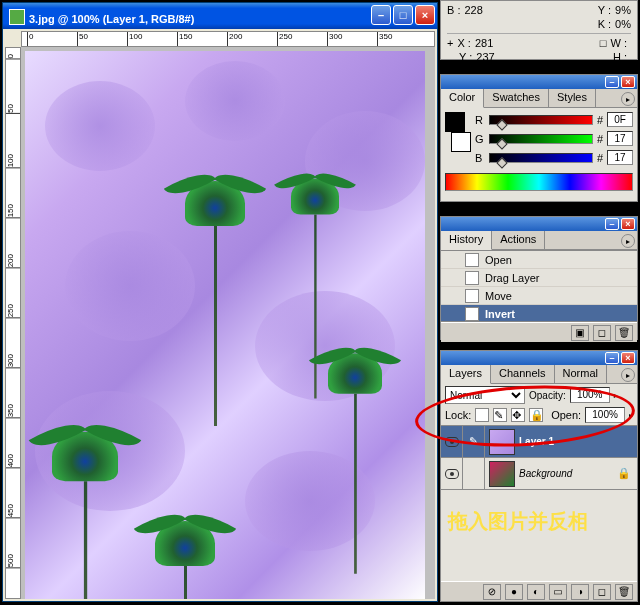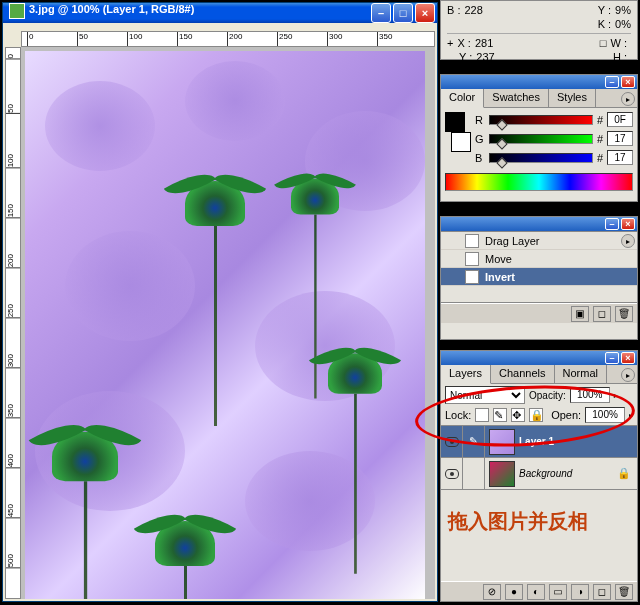--- a/index.html
+++ b/index.html
@@ -1,20 +1,20 @@
 <!DOCTYPE html>
 <html><head>
 <meta charset="utf-8">
 <style>
 * { box-sizing: border-box; margin: 0; padding: 0; font-family: Tahoma, sans-serif; font-size: 11px; }
 body { background: #000; width: 640px; height: 605px; overflow: hidden; position: relative; }
 
 
 .doc-window { position: absolute; left: 2px; top: 2px; width: 436px; height: 600px; background: #ece9d8; border: 1px solid #003c74; }
-.doc-titlebar { height: 20px; background: linear-gradient(to bottom, #3c8cde, #0054e3 20%, #0054e3 80%, #003db0); display: flex; align-items: flex-start; padding: 0 2px 11px 6px; color: white; font-weight: bold; }
+.doc-titlebar { height: 26px; background: linear-gradient(to bottom, #3c8cde, #0054e3 20%, #0054e3 80%, #003db0); display: flex; align-items: flex-end; padding: 0 2px 4px 6px; color: white; font-weight: bold; }
 .doc-titlebar .icon { width: 16px; height: 16px; margin-right: 4px; background: #5a4; border: 1px solid #fff; }
 .doc-titlebar .title { flex: 1; }
 .winbtns { display: flex; gap: 2px; }
 .winbtn { width: 20px; height: 20px; border: 1px solid #fff; border-radius: 3px; display: flex; align-items: center; justify-content: center; color: white; font-weight: bold; cursor: pointer; }
 .winbtn.min { background: linear-gradient(#6fa1e6,#2b5bd0); }
 .winbtn.max { background: linear-gradient(#6fa1e6,#2b5bd0); }
 .winbtn.close { background: linear-gradient(#f08070,#d02010); }
 .ruler-h { position: absolute; left: 18px; top: 28px; right: 2px; height: 16px; background: #fff; border: 1px solid #888; font-size: 8px; }
 .ruler-h span { position: absolute; top: 0; border-left: 1px solid #333; height: 100%; padding-left: 1px; font-size: 8px; }
 .ruler-v { position: absolute; left: 2px; top: 44px; width: 16px; bottom: 2px; background: #fff; border: 1px solid #888; }
@@ -90,21 +90,21 @@
 .layer-row .link { width: 22px; height: 100%; border-right: 1px solid #8a8a8a; display:flex;align-items:center;justify-content:center; cursor:pointer; }
 .layer-row .thumb { width: 26px; height: 26px; border: 1px solid #333; margin: 0 4px; }
 .layer-row .lname { flex: 1; font-size:10px; }
 .layer-row.active { background: #4a6a9c; color: #fff; }
 .layer-row.active .lname { font-weight: bold; }
 .thumb.t1 { background: linear-gradient(135deg,#c8a8f0,#a888e0); }
 .thumb.t2 { background: linear-gradient(135deg,#d02060,#208030); }
 
 
 .anno-ellipse { position: absolute; border: 3px solid #e00000; border-radius: 50%; pointer-events: none; }
-.anno-text { position: absolute; color: #c2410c; font-size: 20px; font-weight: bold; font-family: "Microsoft YaHei", sans-serif; }
+.anno-text { position: absolute; color: #fde047; font-size: 20px; font-weight: bold; font-family: "Microsoft YaHei", sans-serif; }
 </style>
 </head>
 <body>
 
 <div class="doc-window">
   <div class="doc-titlebar">
     <div class="icon"></div>
     <div class="title">3.jpg @ 100% (Layer 1, RGB/8#)</div>
     <div class="winbtns">
       <div class="winbtn min">–</div>
@@ -255,22 +255,30 @@
     </div>
   </div>
   <div class="spectrum"></div>
 </div>
 
 <div class="panel history-panel">
   <div class="panel-titlebar">
     <div class="pbtn">–</div>
     <div class="pbtn close">×</div>
   </div>
+  <div class="tabs">
+    <div class="tab active">History</div>
+    <div class="tab">Actions</div>
+  </div>
   <div class="pmenu"></div>
   <div class="hist-list">
+    <div class="hist-item">
+        <div class="hicon"></div>
+        <span>Open</span>
+      </div>
     <div class="hist-item">
         <div class="hicon"></div>
         <span>Drag Layer</span>
       </div>
     <div class="hist-item">
         <div class="hicon"></div>
         <span>Move</span>
       </div>
     <div class="hist-item current">
         <div class="hicon"></div>

